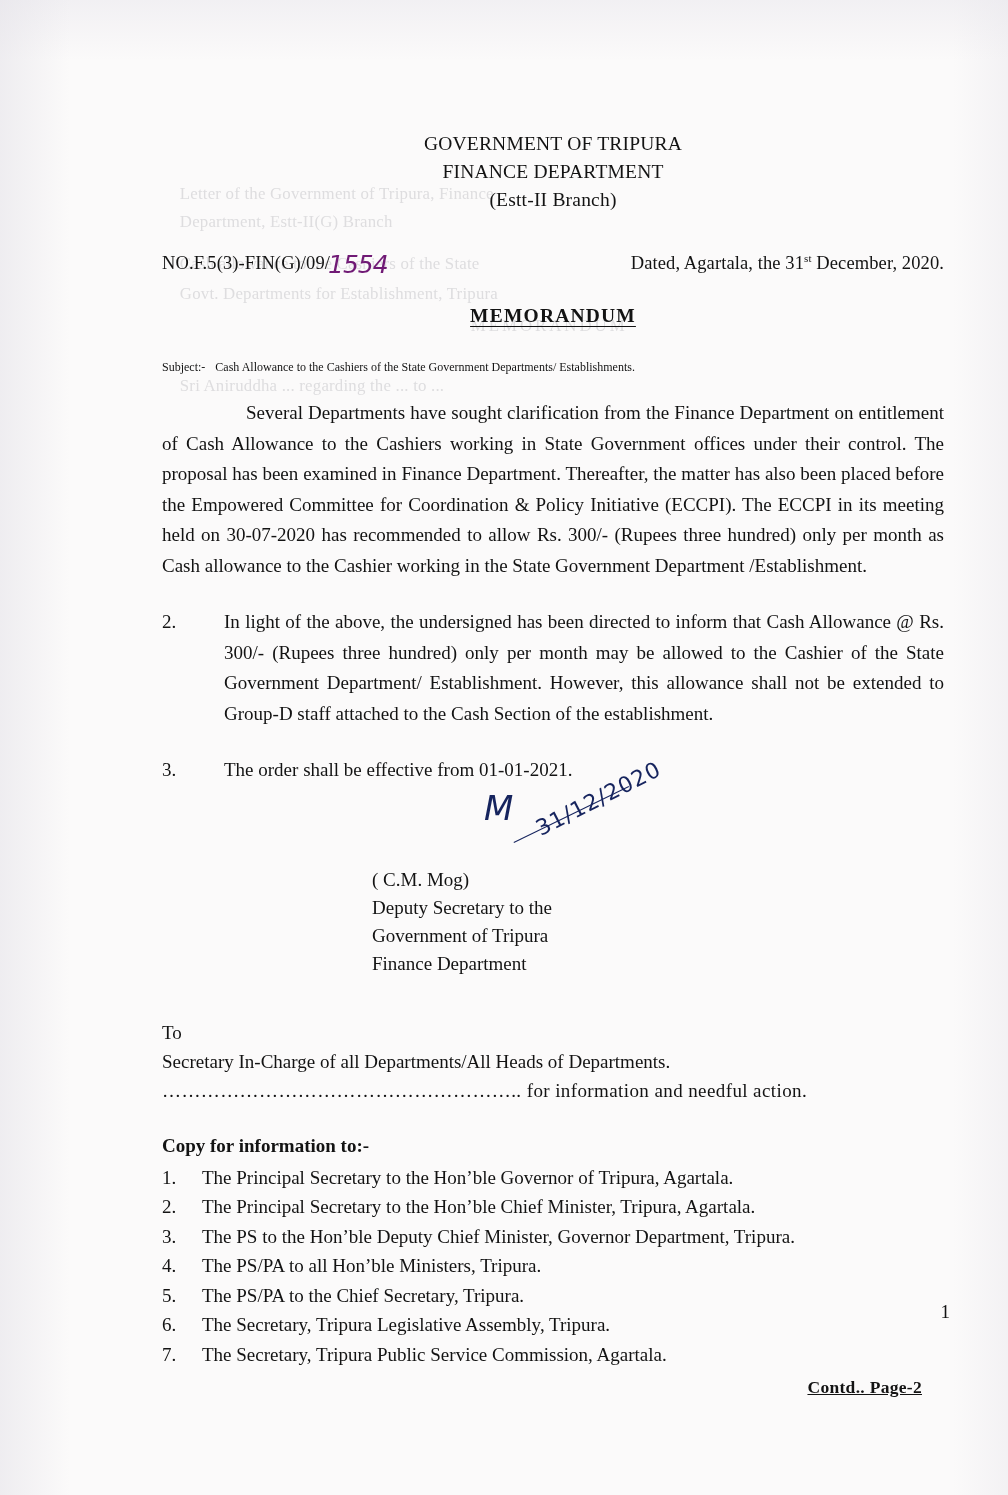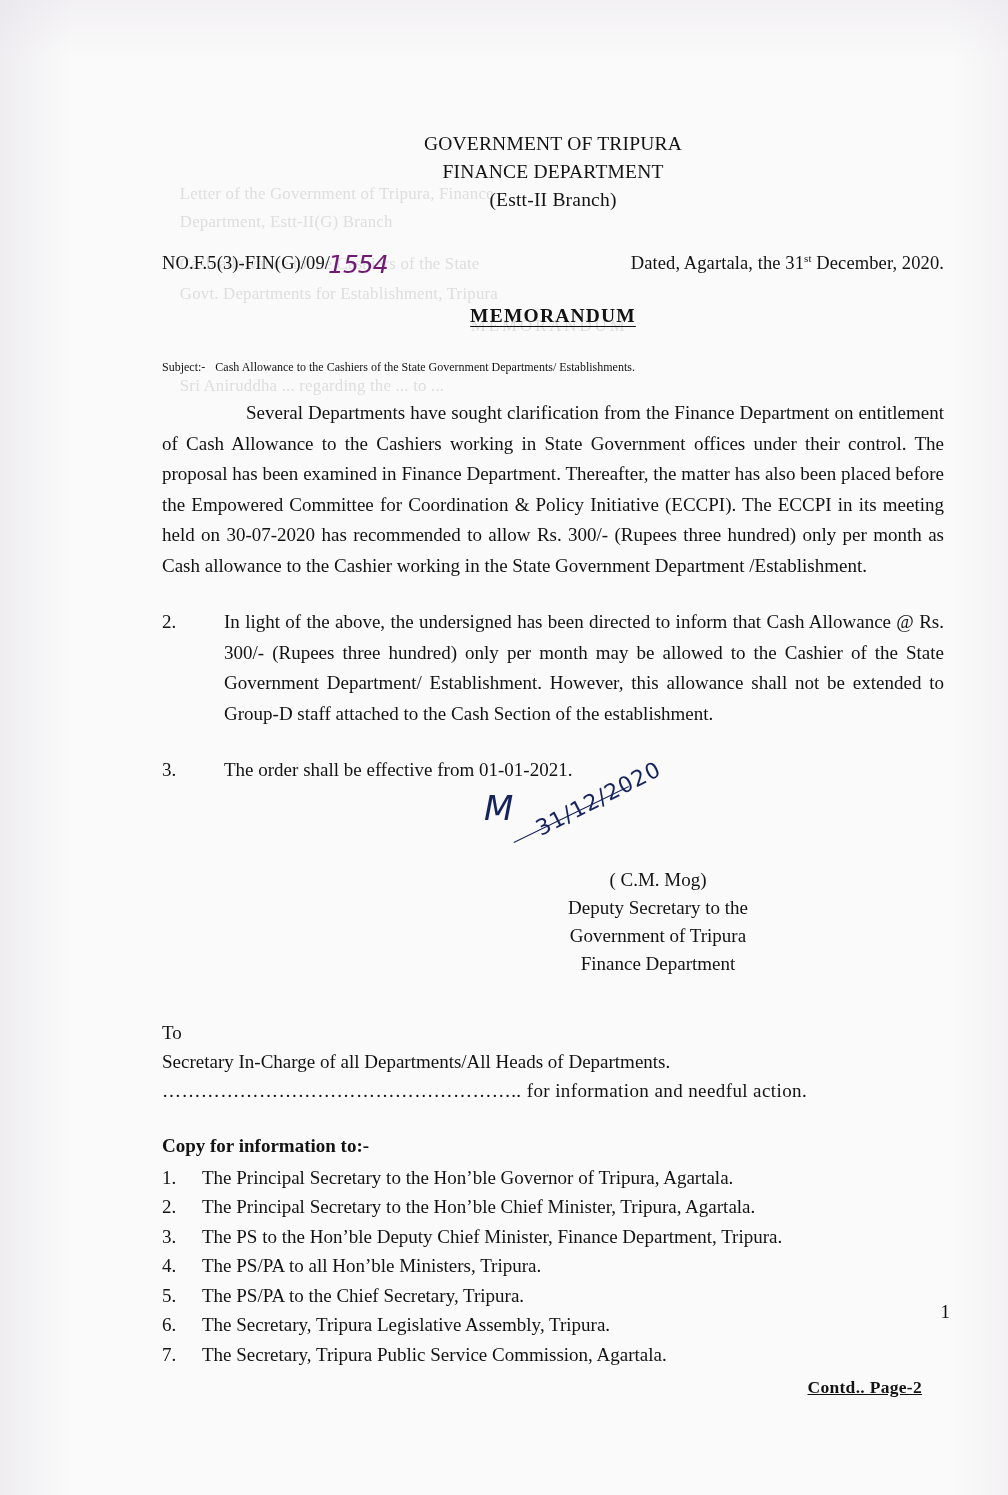--- a/index.html
+++ b/index.html
@@ -106,21 +106,20 @@
     text-align: justify;
   }
   .num-para .n {
     width: 62px;
     flex: 0 0 62px;
   }
   .num-para .t { flex: 1; text-align: justify; text-align-last: left; }
   .num-para.short .t { text-align: left; }
   .sign-block {
     margin-top: 8px;
-    text-align: center;
     position: relative;
     padding-left: 210px;
     font-size: 19px;
     line-height: 28px;
   }
   .sig-area {
     position: relative;
     height: 72px;
   }
   .sig-mark {
@@ -270,21 +269,21 @@
       <li>
         <span class="n">1.</span>
         <span>The Principal Secretary to the Hon’ble Governor of Tripura, Agartala.</span>
       </li>
       <li>
         <span class="n">2.</span>
         <span>The Principal Secretary to the Hon’ble Chief Minister, Tripura, Agartala.</span>
       </li>
       <li>
         <span class="n">3.</span>
-        <span>The PS to the Hon’ble Deputy Chief Minister, Finance Department, Tripura.</span>
+        <span>The PS to the Hon’ble Deputy Chief Minister, Governor Department, Tripura.</span>
       </li>
       <li>
         <span class="n">4.</span>
         <span>The PS/PA to all Hon’ble Ministers, Tripura.</span>
       </li>
       <li>
         <span class="n">5.</span>
         <span>The PS/PA to the Chief Secretary, Tripura.</span>
       </li>
       <li>

